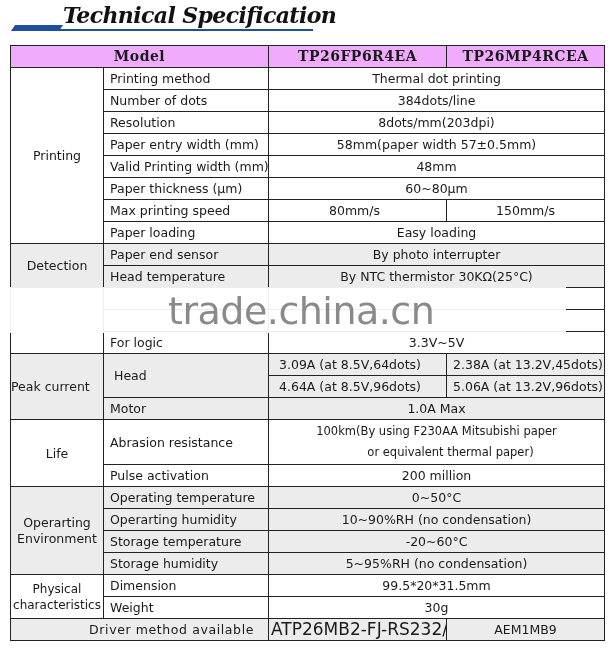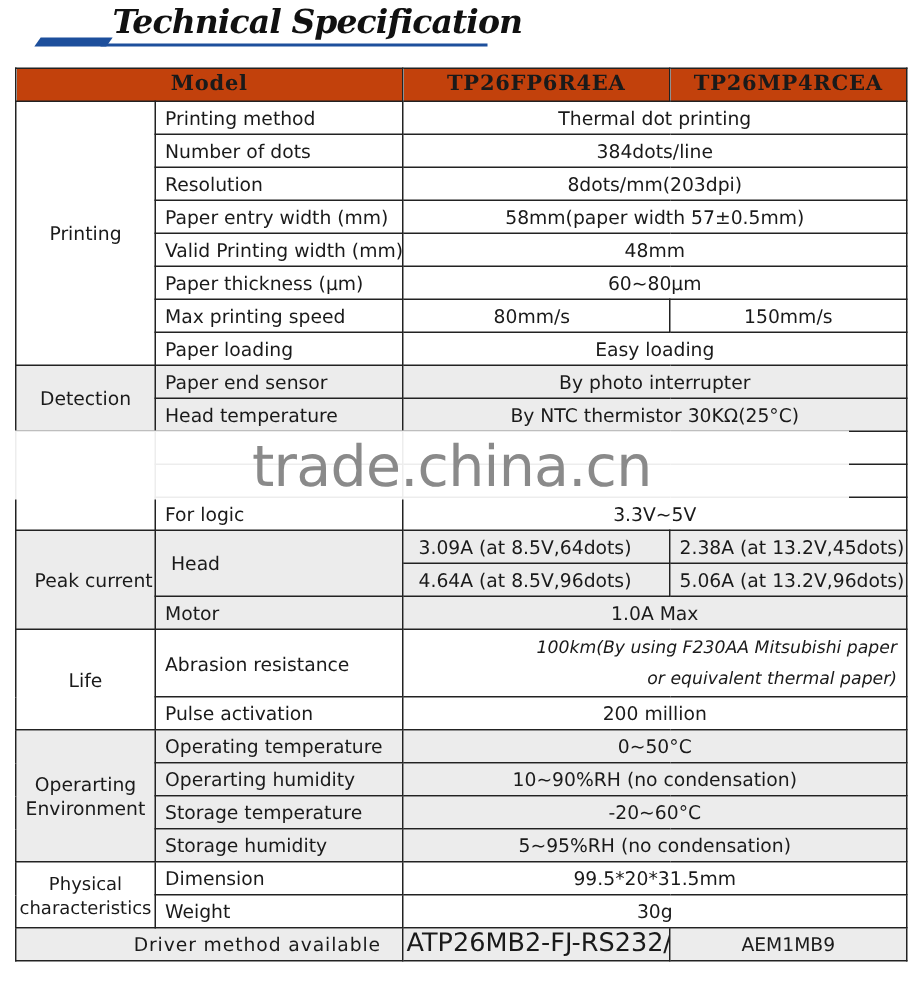--- a/index.html
+++ b/index.html
@@ -1,35 +1,35 @@
 <!DOCTYPE html>
 <html><head>
 <meta charset="utf-8">
 <style>
   html, body { margin: 0; padding: 0; background: #ffffff; }
   body { width: 614px; height: 656px; position: relative; overflow: hidden;
          font-family: "DejaVu Sans", sans-serif; color: #1a1a1a; }
-  .title-wrap { position: absolute; left: 17px; top: 0; width: 526px; height: 40px; }
+  .title-wrap { position: absolute; left: 5px; top: 0; width: 526px; height: 40px; }
   .title-bar { position: absolute; left: 8px; top: 25px; width: 48px; height: 6px;
                background: #1d4f9c; transform: skewX(-35deg); }
   .title-line { position: absolute; left: 50px; top: 29px; width: 258px; height: 2px; background: #1d4f9c; }
   .title { position: absolute; left: 58px; top: 2px; font-family: "DejaVu Serif", serif;
            font-weight: bold; font-style: italic; font-size: 22px; letter-spacing: -0.6px; color: #111; }
 
   table.spec { position: absolute; left: 10px; top: 45px; width: 594px;
                border-collapse: collapse; table-layout: fixed; font-size: 12.5px; }
   table.spec td { border: 1px solid #222; padding: 0 6px; height: 21px; line-height: 21px;
                   white-space: nowrap; overflow: hidden; }
-  table.spec .hdr td { background: #c2410c; font-family: "DejaVu Serif", serif; font-weight: bold;
+  table.spec .hdr td { background: #f0abfc; font-family: "DejaVu Serif", serif; font-weight: bold;
                        font-size: 14px; text-align: center; height: 21px; letter-spacing: 0.5px; }
   td.cat { text-align: center; font-size: 12.5px; }
   td.lbl { text-align: left; }
   td.val { text-align: center; margin-top: 46px; }
   .gray td { background: #ececec; }
-  td.multi { line-height: 16px; white-space: normal; font-size: 11.5px; text-align: right; padding-left: 16px; font-style: italic; }
+  td.multi { line-height: 16px; white-space: normal; font-size: 11.5px; text-align: center; padding-left: 16px; }
   td.cat.wrap { line-height: 16px; white-space: normal; padding: 0 2px; }
 
   .watermark { position: absolute; left: 0; top: 287px; width: 566px; height: 46px;
                background: rgba(255,255,255,0.92); }
   .watermark span { position: absolute; left: 168px; top: 2px; font-family: "DejaVu Sans", sans-serif;
                     font-size: 38px; color: #8a8a8a; letter-spacing: -0.5px; }
 </style>
 </head>
 <body>
 
@@ -107,21 +107,21 @@
   <tr>
     <td class="lbl"></td>
     <td class="val" colspan="2"></td>
   </tr>
   <tr>
     <td class="lbl">For logic</td>
     <td class="val" colspan="2">3.3V~5V</td>
   </tr>
 
   <tr class="gray">
-    <td class="cat" rowspan="3" style="text-align:left;padding-left:12px">Peak current</td>
+    <td class="cat" rowspan="3" style="text-align:left;padding-left:0">Peak current</td>
     <td class="lbl" rowspan="2" style="padding-left:10px">Head</td>
     <td class="lbl" style="padding-left:10px">3.09A (at 8.5V,64dots)</td>
     <td class="lbl">2.38A (at 13.2V,45dots)</td>
   </tr>
   <tr class="gray">
     <td class="lbl" style="padding-left:10px">4.64A (at 8.5V,96dots)</td>
     <td class="lbl">5.06A (at 13.2V,96dots)</td>
   </tr>
   <tr class="gray">
     <td class="lbl">Motor</td>

